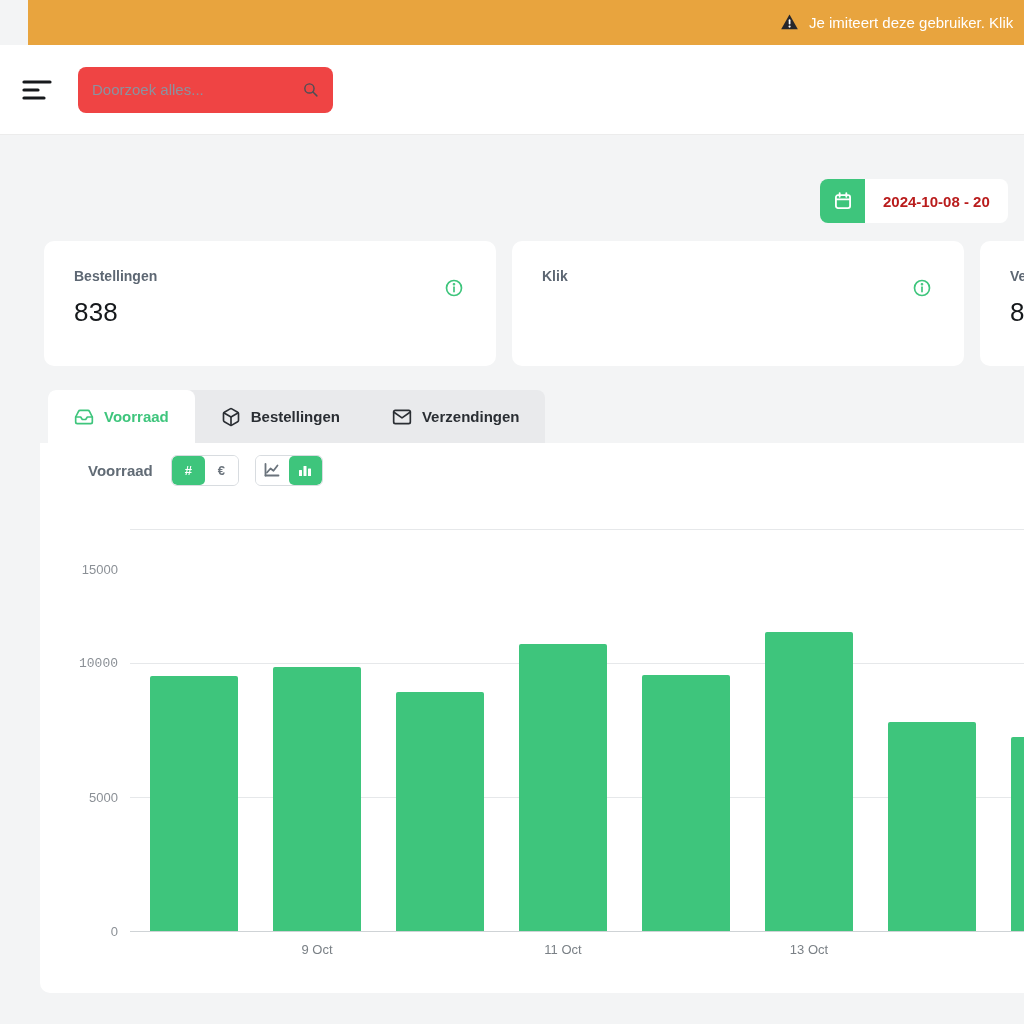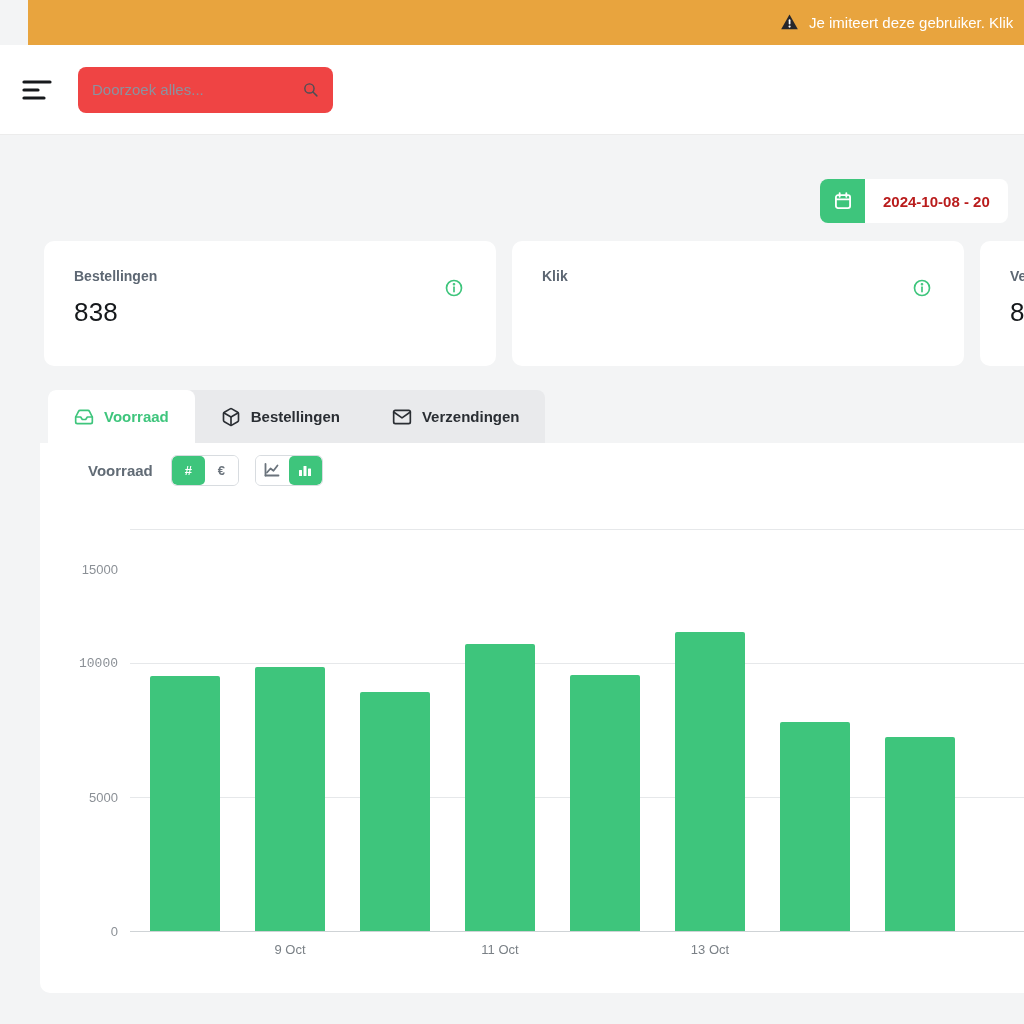--- a/index.html
+++ b/index.html
@@ -47,21 +47,21 @@
   .seg.active { background:#3ec57c; color:#ffffff; border-radius:5px; }
 
   
   .chart { display:flex; margin-top:39px; }
   .y-axis { position:relative; width:90px; height:402px; }
   .y-tick { position:absolute; right:12px; transform:translateY(-50%); font-size:13px; color:#8b9096; }
   .plot { position:relative; flex:1; height:402px; }
   .gridline { position:absolute; left:0; right:0; height:1px; background:#e6e8ea; z-index:0; }
   .gridline.zero { background:#cfd3d6; }
   .bars { position:absolute; inset:0; display:flex; align-items:flex-end; padding-left:20px; gap:35px; z-index:1; }
-  .bar-col { position:relative; width:70px; flex:none; height:100%; display:flex; align-items:flex-end; }
+  .bar-col { position:relative; width:88px; flex:none; height:100%; display:flex; align-items:flex-end; }
   .bar { width:100%; border-radius:2px 2px 0 0; cursor:pointer; border:none; }
   .x-tick { position:absolute; top:calc(100% + 11px); left:0; right:0; text-align:center; font-size:13px; color:#7a8086; }
 </style>
 </head>
 <body>
 
 <div class="banner">
   <div class="banner-inner">
     <span style="line-height:0;">
       <svg width="19" height="19" viewBox="0 0 24 24">

